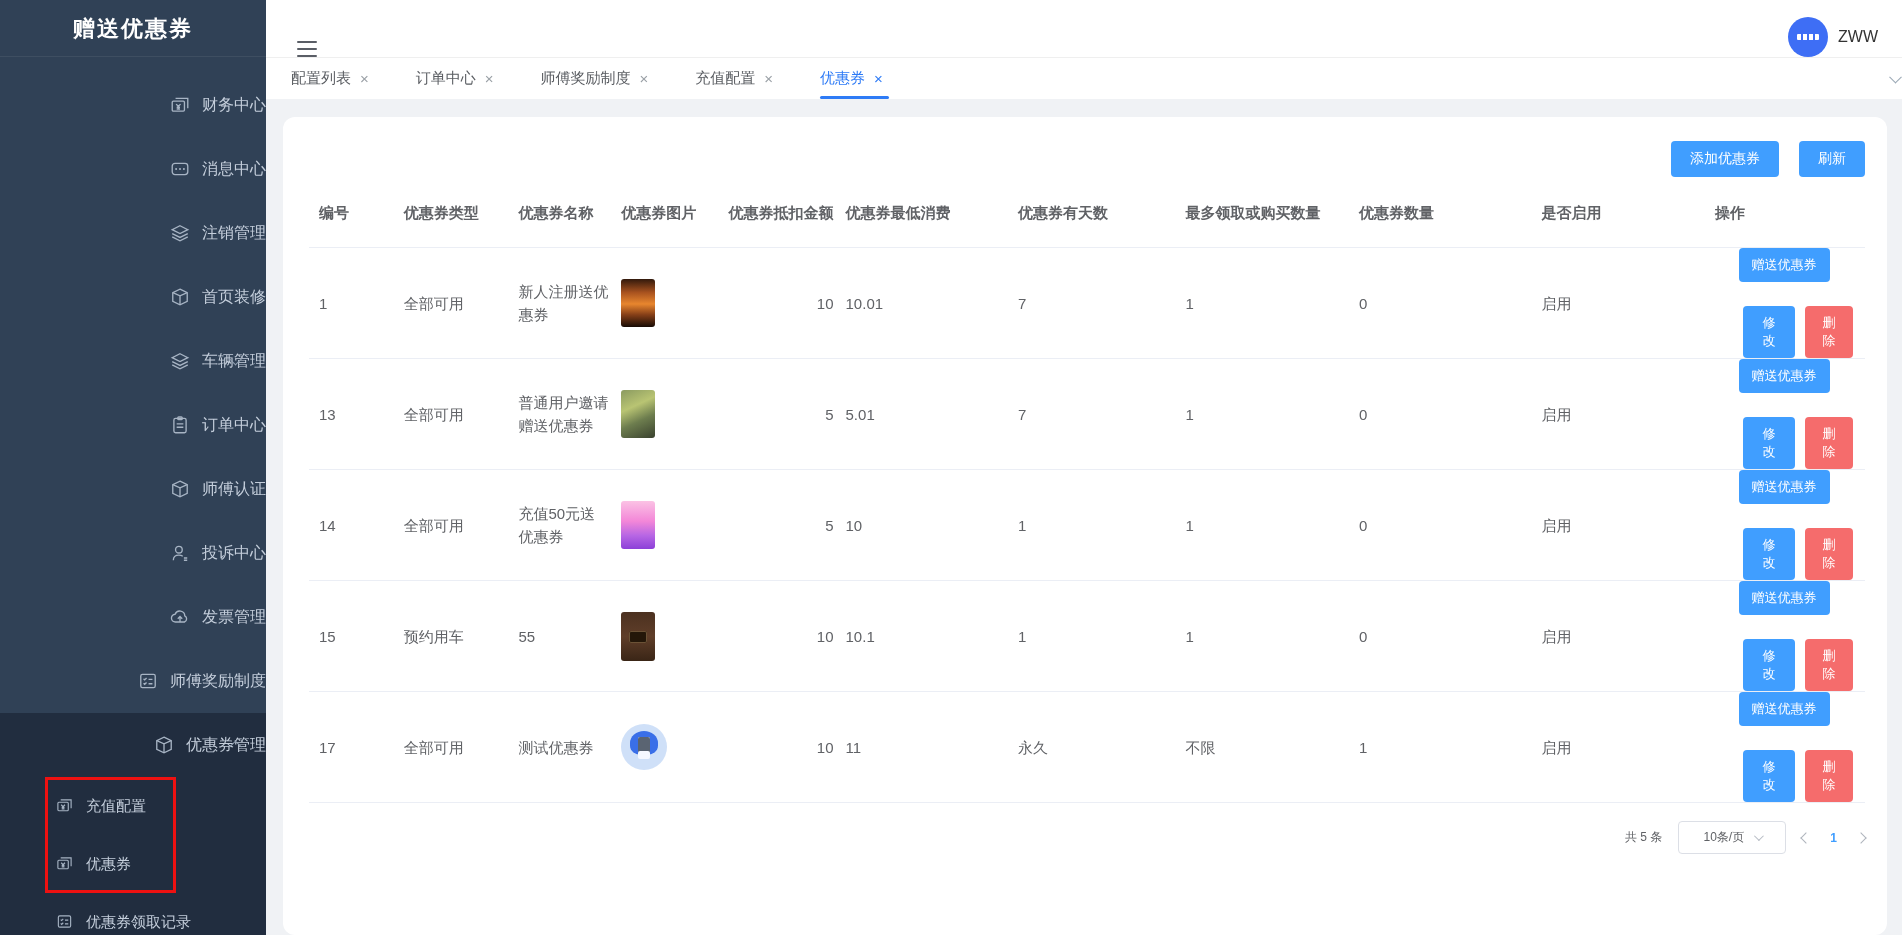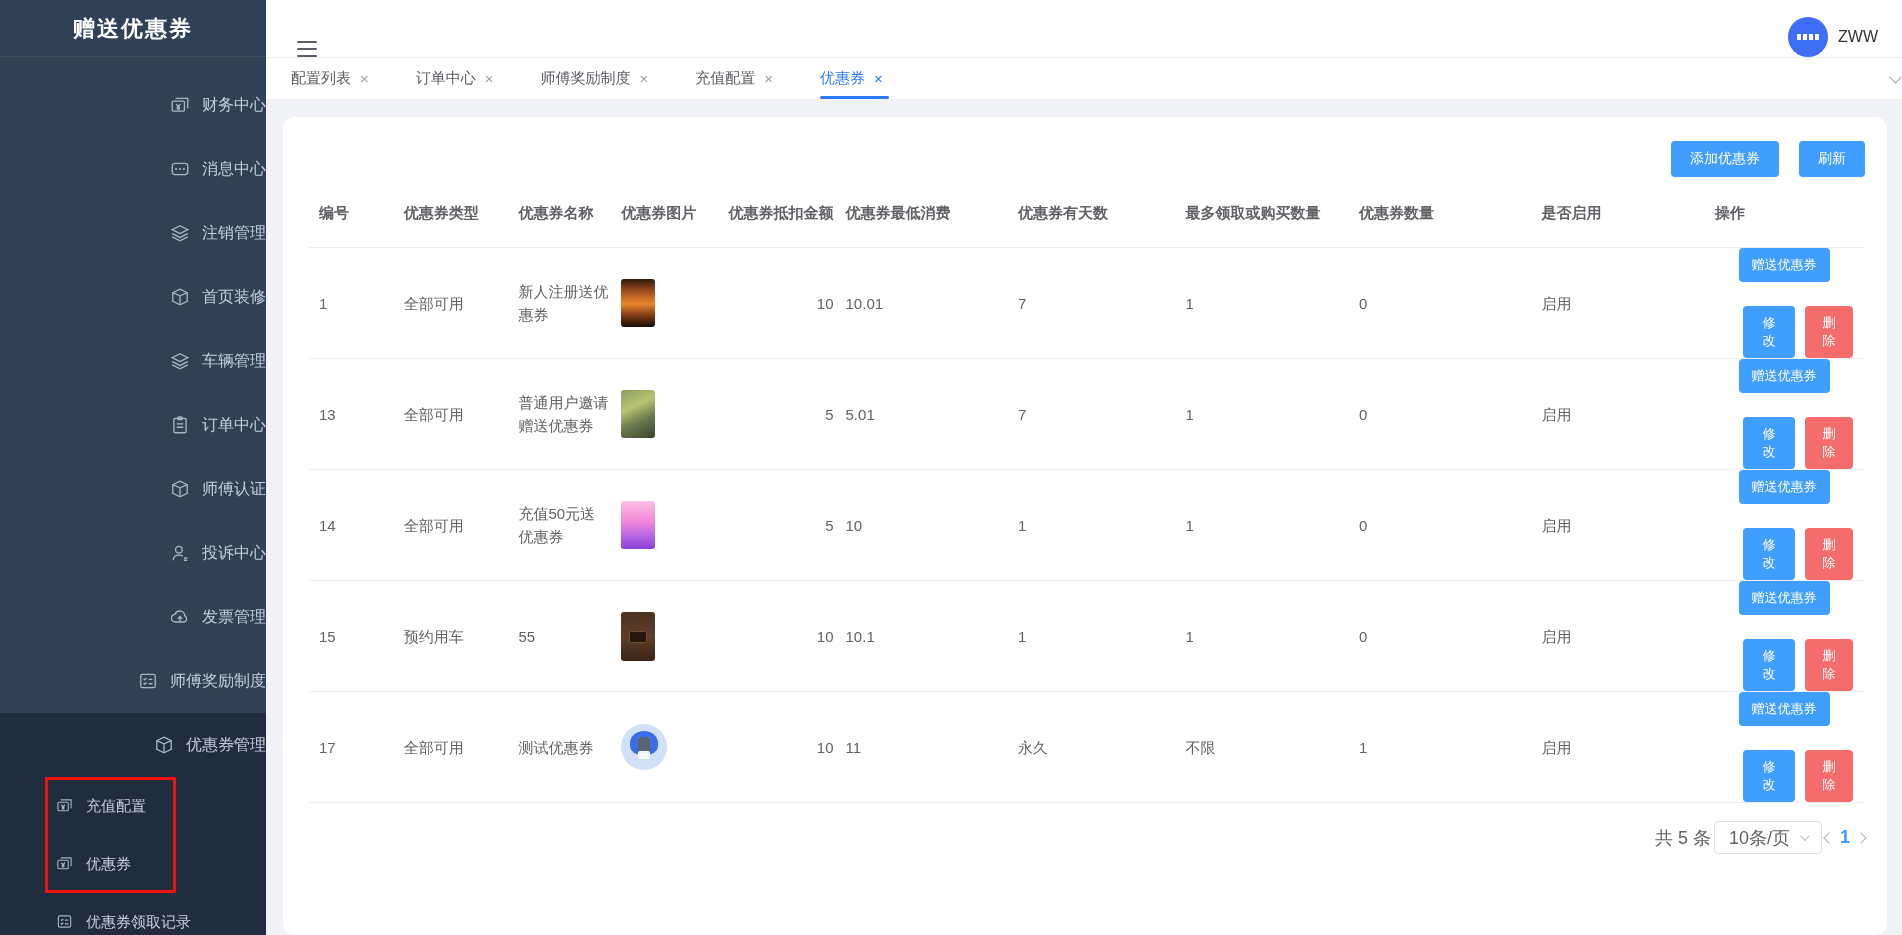--- a/index.html
+++ b/index.html
@@ -87,22 +87,22 @@
     background:#3a6fe8; border-radius:50% 50% 40% 40%; }
   .img5::after { content:""; position:absolute; left:17px; top:13px; width:12px; height:22px;
     background:#f5f8ff; border-radius:2px; box-shadow:inset 0 14px 0 #5a6472; }
 
   .actions { display:flex; flex-direction:column; gap:24px; align-items:center; }
   .btn-gift { background:#409eff; font-size:13px; padding:8px 13px; }
   .actions-row { display:flex; gap:10px;padding-left:28px; }
   .btn-edit { background:#409eff; font-size:13px; padding:8px 15px; }
   .btn-del { background:#f56c6c; font-size:13px; padding:8px 13px; }
 
-  .pager { display:flex; justify-content:flex-end; align-items:center; gap:3px;
-    margin-top:18px; color:#606266; font-size:18px; }
+  .pager { display:flex; justify-content:flex-end; align-items:center; gap:16px;
+    margin-top:18px; color:#606266; font-size:12px; }
   .page-size { border:1px solid #dcdfe6; border-radius:4px; height:33px; min-width:108px;
     display:flex; align-items:center; justify-content:center; gap:10px; padding:0 10px;
     color:#606266; cursor:pointer; background:#fff; }
   .ps-chev { width:7px; height:7px; border-right:1.4px solid #b6bcc4;
     border-bottom:1.4px solid #b6bcc4; transform:rotate(45deg) translateY(-2px); }
   .pg-arrow { width:8px; height:8px; border-right:1.6px solid #aeb4bc;
     border-bottom:1.6px solid #aeb4bc; cursor:pointer; }
   .pg-prev { transform:rotate(135deg); }
   .pg-next { transform:rotate(-45deg); }
   .pg-current { color:#409eff; font-weight:bold; padding:0 4px; cursor:pointer; }

